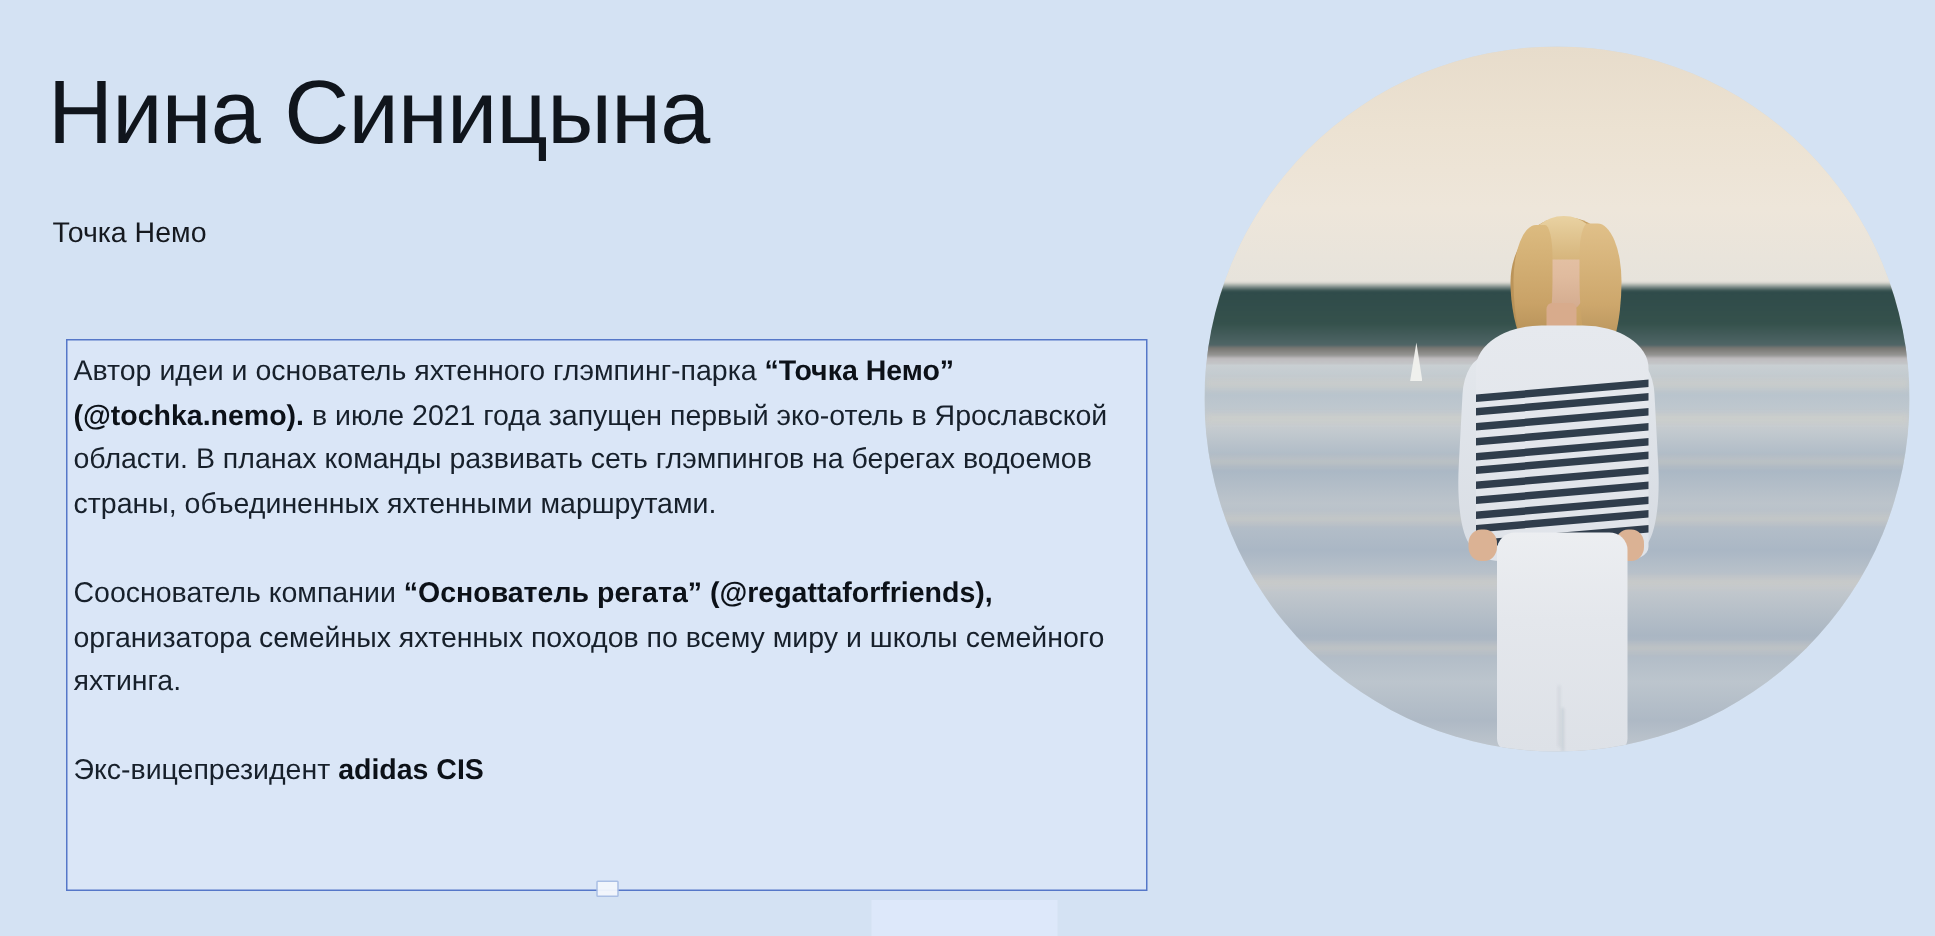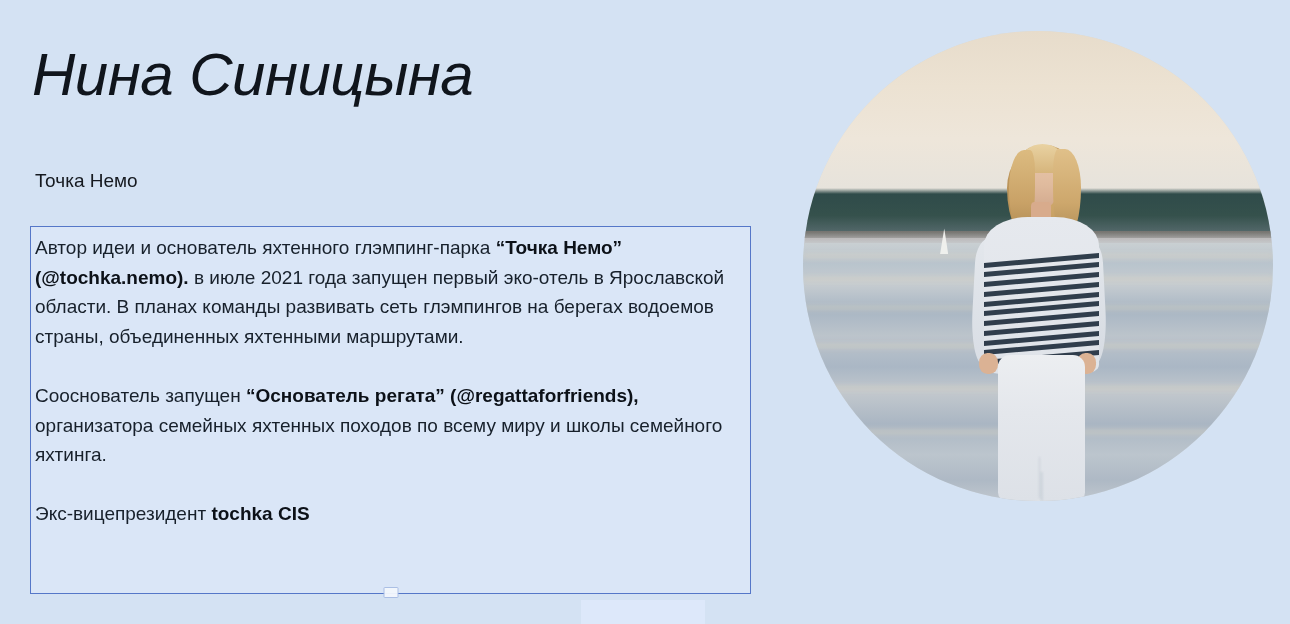--- a/index.html
+++ b/index.html
@@ -36,48 +36,46 @@
   .title {
     position: absolute;
     left: 32px;
     top: 38px;
     font-size: 60px;
     line-height: 74px;
     font-weight: 300;
     letter-spacing: -0.5px;
     color: #10151c;
     white-space: nowrap;
-    font-style: italic;
   }
 
   
   .role-block {
     position: absolute;
     left: 35px;
     top: 142px;
     width: 420px;
   }
   .role-title {
     font-size: 19px;
     line-height: 26px;
     color: #4a73b5;
     font-weight: 400;
   }
   .role-company {
     font-size: 19px;
     line-height: 27px;
     color: #15191f;
     font-weight: 400;
-    margin-top: 25px;
   }
 
   
   .bio-box {
     position: absolute;
-    left: 30px;
+    left: 44px;
     top: 226px;
     width: 721px;
     height: 368px;
     box-sizing: border-box;
     border: 1.6px solid #5577c8;
     background: rgba(222, 233, 250, 0.55);
     padding: 6px 10px 4px 4px;
   }
   .bio-box p {
     margin: 0;
@@ -353,23 +351,23 @@
 
   <div class="title">Нина Синицына</div>
 
   <div class="role-block">
     <div class="role-company">Точка Немо</div>
   </div>
 
   <div class="bio-box" id="bio-box">
     <p><span>Автор идеи и основатель яхтенного глэмпинг-парка </span><b>“Точка Немо” (@tochka.nemo).</b><span> в июле 2021 года запущен первый эко-отель в Ярославской области. В планах команды развивать сеть глэмпингов на берегах водоемов страны, объединенных яхтенными маршрутами.</span></p>
       <p class="spacer">&nbsp;</p>
-      <p><span>Сооснователь запущен </span><b>“Основатель регата” (@regattaforfriends),</b><span> организатора семейных яхтенных походов по всему миру и школы семейного яхтинга.</span></p>
+      <p><span>Сооснователь компании </span><b>“Основатель регата” (@regattaforfriends),</b><span> организатора семейных яхтенных походов по всему миру и школы семейного яхтинга.</span></p>
       <p class="spacer">&nbsp;</p>
-      <p><span>Экс-вицепрезидент </span><b>tochka CIS</b></p>
+      <p><span>Экс-вицепрезидент </span><b>adidas CIS</b></p>
       <p class="spacer">&nbsp;</p>
       <div class="resize-handle"></div>
   </div>
 
   <div class="bottom-strip"></div>
 
   <div class="photo-circle">
     <div class="photo-inner">
       <div class="sky"></div>
       <div class="shore soft"></div>

